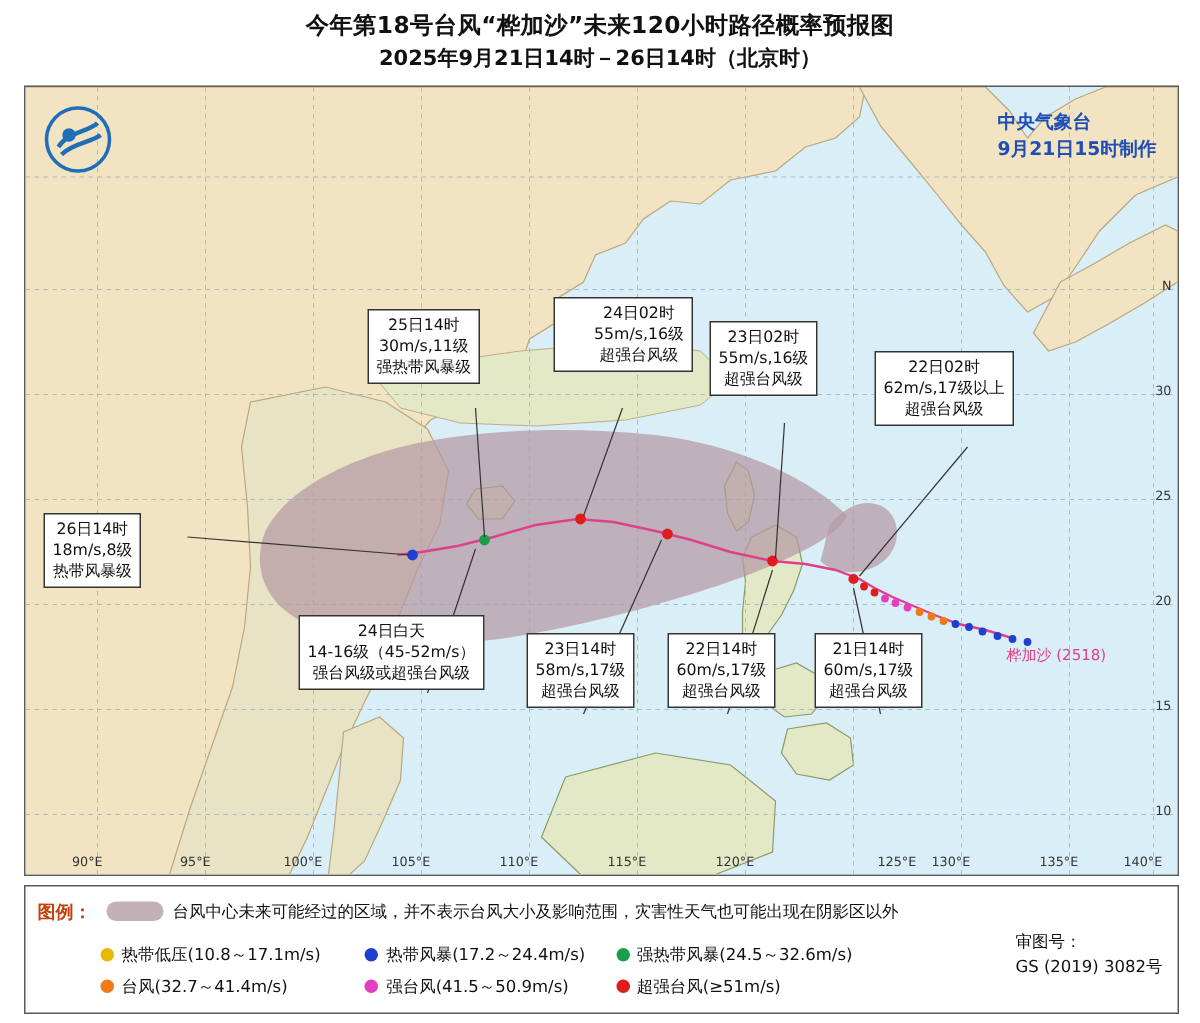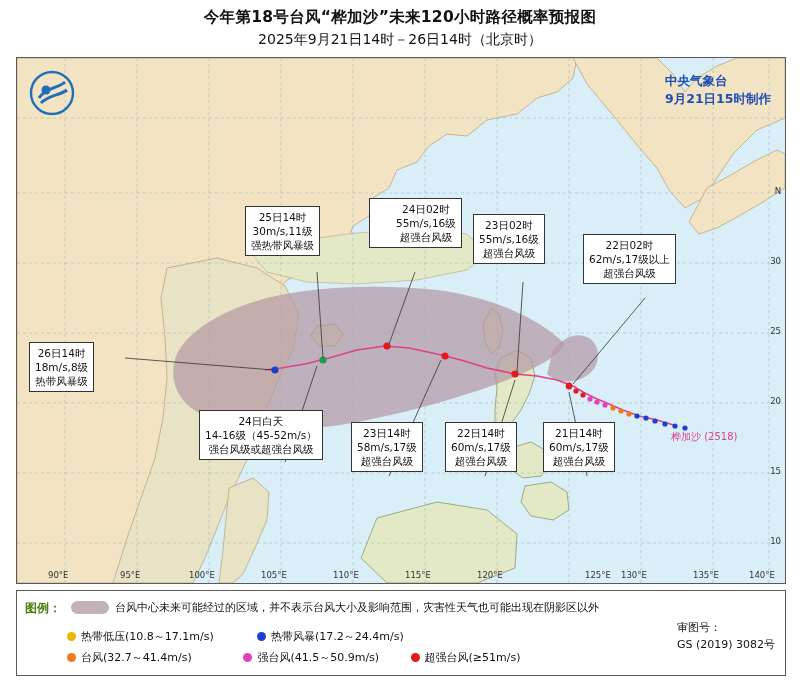--- a/index.html
+++ b/index.html
@@ -10,21 +10,21 @@
     position:relative;
     overflow:hidden;
   }
   .title-block{
     position:absolute;left:0;top:6px;width:800px;text-align:center;
   }
   .title-line1{
     font-size:15.5px;font-weight:bold;color:#111;letter-spacing:0.3px;line-height:22px;
   }
   .title-line2{
-    font-size:14px;font-weight:normal;color:#111;line-height:22px;
+    font-size:14px;font-weight:bold;color:#111;line-height:22px;
   }
   .map-frame{
     position:absolute;left:16px;top:57px;width:768px;height:525px;
     border:1px solid #5a5a5a;background:#dff0f7;overflow:hidden;
   }
   .ocean{position:absolute;inset:0;background:#d9eef7;}
   svg.mapsvg{position:absolute;left:0;top:0;width:768px;height:525px;}
   .grid-label{
     position:absolute;font-size:8.5px;color:#333;
   }
@@ -43,21 +43,21 @@
   }
   .callout div{white-space:nowrap;}
   .storm-label{
     position:absolute;font-size:10px;color:#e0408a;font-weight:normal;
   }
   .legend{
     position:absolute;left:16px;top:590px;width:768px;height:84px;
     border:1px solid #5a5a5a;background:#fff;
   }
   .legend-title{
-    position:absolute;left:8px;top:9px;font-size:12px;font-weight:bold;color:#4d7c0f;
+    position:absolute;left:8px;top:9px;font-size:12px;font-weight:bold;color:#c2410c;
   }
   .legend-cone-swatch{
     position:absolute;left:54px;top:10px;width:38px;height:13px;
     background:#b9a3ab;border-radius:7px;opacity:.85;
   }
   .legend-cone-text{
     position:absolute;left:98px;top:9px;font-size:11px;color:#111;
   }
   .legend-items{
     position:absolute;left:50px;top:32px;width:520px;
@@ -288,20 +288,24 @@
   <div class="legend-items">
     <div class="leg-row">
       <div class="leg-item leg-c1">
         <span class="dot" style="background:#e6b800;"></span>
         <span>热带低压(10.8～17.1m/s)</span>
       </div>
       <div class="leg-item leg-c2">
         <span class="dot" style="background:#1f3fd0;"></span>
         <span>热带风暴(17.2～24.4m/s)</span>
       </div>
+      <div class="leg-item leg-c3">
+        <span class="dot" style="background:#1a9e4b;"></span>
+        <span>强热带风暴(24.5～32.6m/s)</span>
+      </div>
     </div>
     <div class="leg-row">
       <div class="leg-item leg-c1">
         <span class="dot" style="background:#f07a1a;"></span>
         <span>台风(32.7～41.4m/s)</span>
       </div>
       <div class="leg-item leg-c2">
         <span class="dot" style="background:#e040c0;"></span>
         <span>强台风(41.5～50.9m/s)</span>
       </div>

